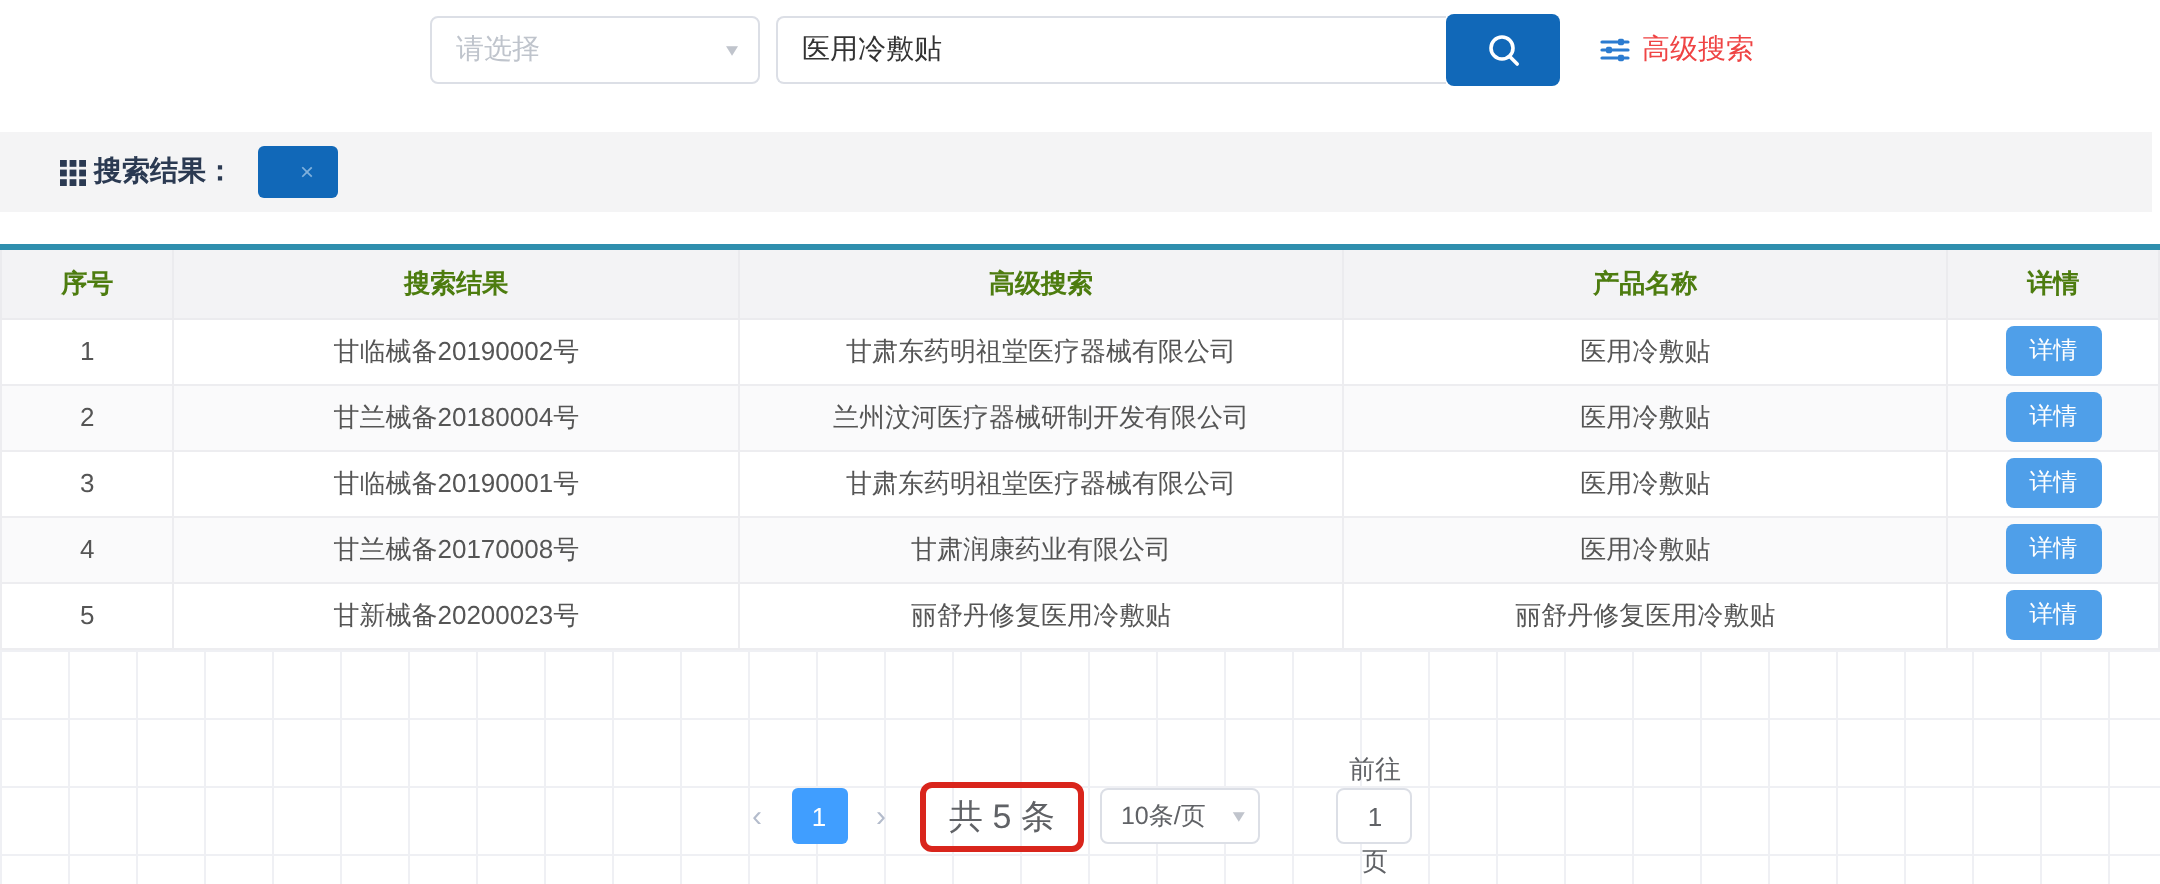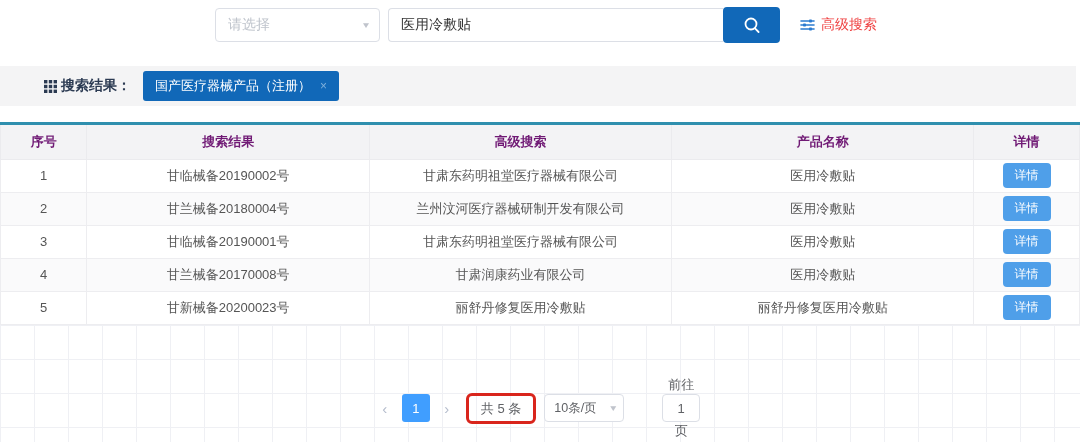--- a/index.html
+++ b/index.html
@@ -45,21 +45,21 @@
     display:flex; align-items:center; margin-left:20px;
     color:#ef4444; font-size:14px; cursor:pointer;
   }
   .advanced svg{ margin-right:6px; }
 
   
   .results-bar{
     position:absolute; top:66px; left:0; right:4px; height:40px;
     background:#f4f4f5;
     display:flex; align-items:center;
-    padding-left:44px;
+    padding-left:30px;
   }
   .grid-icon{ display:inline-block; margin-right:4px; line-height:0; }
   .results-label{ font-size:14px; font-weight:bold; color:#2b3a52; }
   .result-tag{
     margin-left:12px;
     background:#1168b8; color:#fff;
     font-size:13px;
     padding:6px 12px; border-radius:3px;
     display:flex; align-items:center;
     cursor:pointer;
@@ -71,21 +71,21 @@
   
   .table-wrap{
     position:absolute; top:122px; left:0; width:1080px;
     border-top:3px solid #2f8fae;
   }
   table{ width:100%; border-collapse:collapse; table-layout:fixed; }
   col.c-no{width:8%;} col.c-cert{width:26.2%;} col.c-reg{width:28%;}
   col.c-prod{width:28%;} col.c-det{width:9.8%;}
   thead th{
     height:34px; background:#f3f3f5;
-    font-size:13px; font-weight:bold; color:#701a75;
+    font-size:13px; font-weight:bold; color:#4d7c0f;
     border:1px solid #ebebee; border-top:none;
     text-align:center;
   }
   tbody td{
     height:33px;
     font-size:13px; color:#555;
     border:1px solid #ededf0;
     text-align:center;
     white-space:nowrap; overflow:hidden;
   }
@@ -121,21 +121,21 @@
   .page-num{
     min-width:28px; height:28px; margin:0 4px;
     background:#409eff; color:#fff;
     border:none; border-radius:3px;
     font-size:13px; cursor:pointer;
   }
   .total-box{
     border:3px solid #d9251c; border-radius:6px;
     padding:3px 12px; margin:0 8px 0 6px;
   }
-  .total-text{ font-size:13px; color:#606266; }
+  .total-text{ font-size:17px; color:#606266; }
   .size-select{
     width:80px; height:28px;
     border:1px solid #dcdfe6; border-radius:4px; background:#fff;
     display:flex; align-items:center; justify-content:space-between;
     padding:0 7px 0 9px; cursor:pointer;
   }
   .size-select .size-text{ font-size:12.5px; color:#606266; }
   .goto{ display:flex; align-items:center; margin-left:30px;flex-direction:column; }
   .goto-label{ font-size:13px; color:#606266; }
   .goto-input{
@@ -192,21 +192,20 @@
           <rect x="4.8" y="4.8" width="3.4" height="3.4"></rect>
           <rect x="9.6" y="4.8" width="3.4" height="3.4"></rect>
         <rect x="0" y="9.6" width="3.4" height="3.4"></rect>
           <rect x="4.8" y="9.6" width="3.4" height="3.4"></rect>
           <rect x="9.6" y="9.6" width="3.4" height="3.4"></rect>
       </g>
     </svg>
   </span>
   <span class="results-label">搜索结果：</span>
   <span class="result-tag">
-    <span>国产医疗器械产品（注册）</span>
     <span class="tag-close">×</span>
   </span>
 </div>
 
 <div class="table-wrap">
   <table>
     <colgroup>
         <col class="c-no">
         <col class="c-cert">
         <col class="c-reg">

